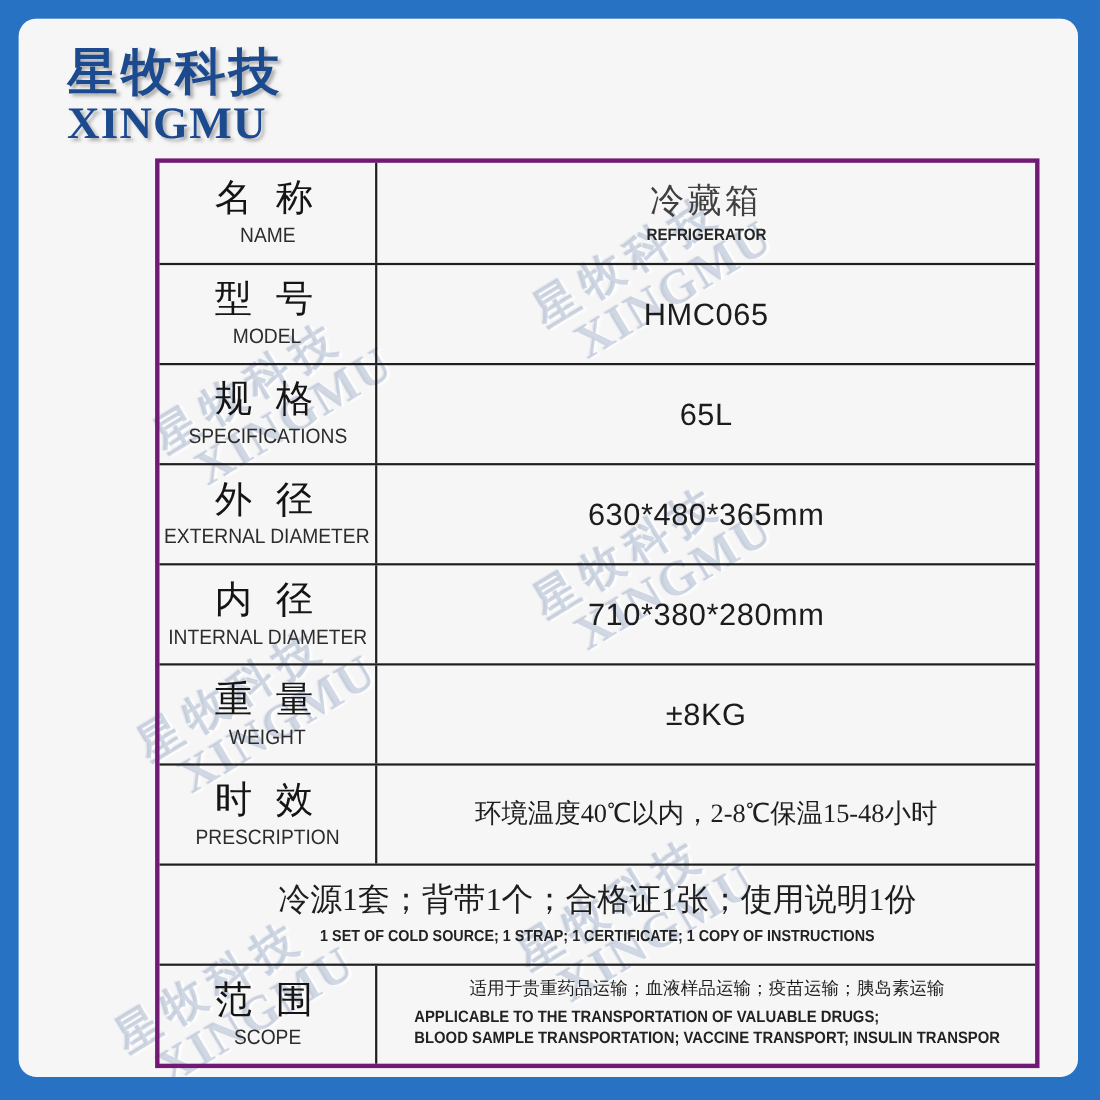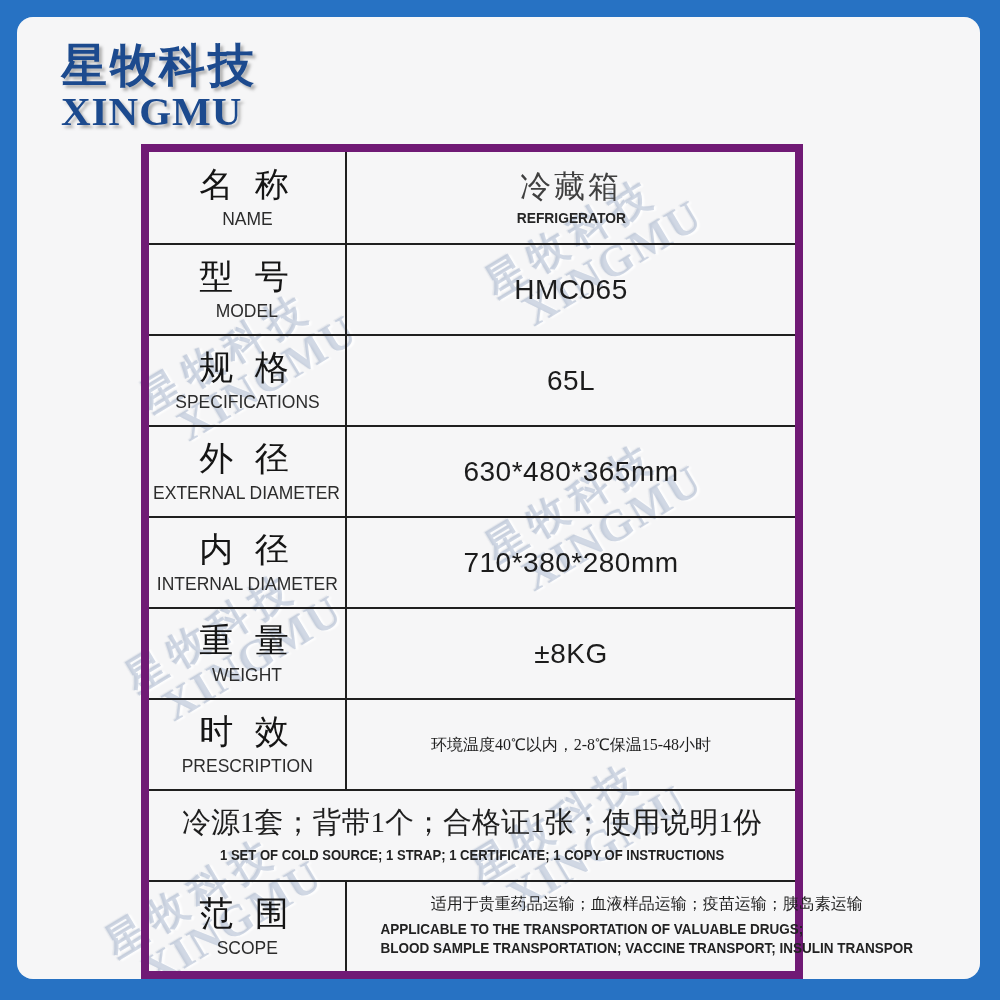--- a/index.html
+++ b/index.html
@@ -45,22 +45,22 @@
   }
   .wm.p1{left:468px;top:190px;}
   .wm.p2{left:123px;top:305px;}
   .wm.p3{left:468px;top:455px;}
   .wm.p4{left:108px;top:585px;}
   .wm.p5{left:453px;top:775px;}
   .wm.p6{left:88px;top:850px;}
 
   
   .tbl{
-    position:absolute;left:124px;top:127px;width:662px;z-index:2;
-    border:8px solid #701a75;box-sizing:border-box;
+    position:absolute;left:124px;top:127px;width:804px;z-index:2;
+    border:4px solid #701a75;box-sizing:border-box;
   }
   .trow{display:flex;height:91px;box-sizing:border-box;border-top:2px solid #1f1f1f;}
   .trow:first-child{border-top:none;}
   .cl{
     width:198px;flex:0 0 198px;box-sizing:border-box;border-right:2px solid #1f1f1f;
     display:flex;flex-direction:column;align-items:center;justify-content:center;gap:8px;
   }
   .cr{
     flex:1;display:flex;flex-direction:column;align-items:center;justify-content:center;
     padding:0 4px;box-sizing:border-box;
@@ -74,21 +74,21 @@
     font-family:"Liberation Serif",serif;font-size:31px;font-weight:400;color:#404040;
     letter-spacing:3px;line-height:1;
   }
   .val-en-sm{
     font-size:15px;font-weight:700;color:#262626;margin-top:8px;line-height:1;
     transform:scaleX(0.92);
   }
 
   .cr.multi{gap:7px;}
   .vcn{font-family:"Liberation Serif",serif;color:#1e1e1e;line-height:1.1;white-space:nowrap;}
-  .vcn.s22{font-size:16px;}
+  .vcn.s22{font-size:24px;}
   .vcn.s23{font-size:29px;}
   .vcn.s19{font-size:16px;}
   .ven{
     font-weight:700;color:#222;line-height:1.25;text-align:left;
     transform:scaleX(0.9);transform-origin:center center;white-space:nowrap;
   }
   .ven.s145{font-size:14.5px;}
   .ven.s15{font-size:15px;}
 </style>
 </head>

